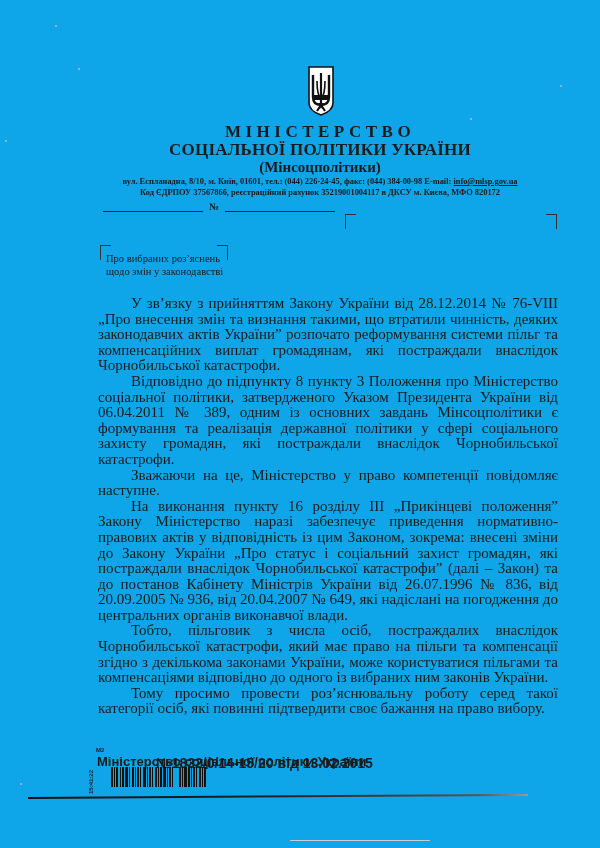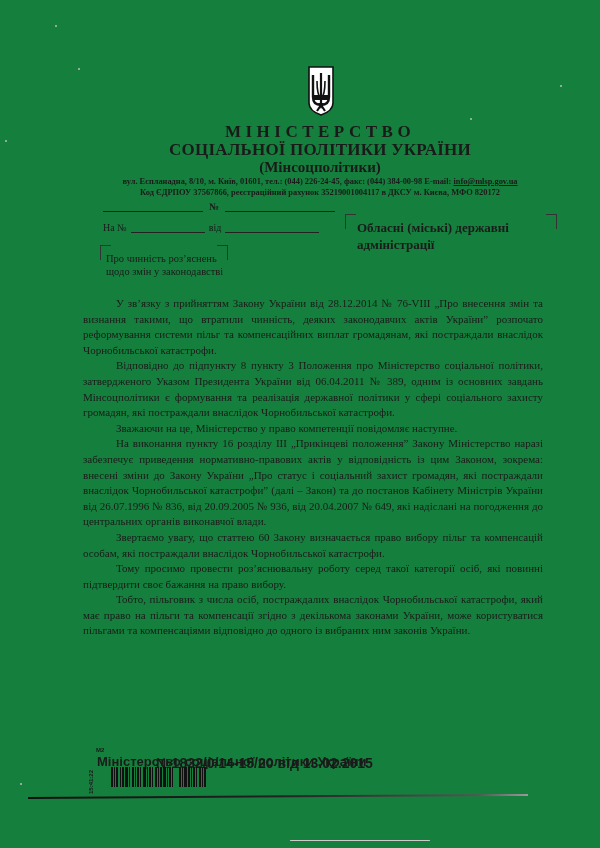--- a/index.html
+++ b/index.html
@@ -12,21 +12,21 @@
       height: 848px;
       position: relative;
       overflow: hidden;
       font-family: "Liberation Serif", "DejaVu Serif", serif;
       color: #1a1a1a;
     }
     .page {
       position: absolute;
       left: 0; top: 0;
       width: 600px; height: 848px;
-      background: #15803d;
+      background: #0ea5e9;
     }
     
     .emblem {
       position: absolute;
       left: 307px;
       top: 65px;
       width: 28px;
       height: 52px;
     }
     .title1 {
@@ -122,24 +122,24 @@
       left: 357px; top: 219px;
       width: 180px;
       font-size: 13px;
       font-weight: bold;
       line-height: 17px;
     }
 
     
     .body {
       position: absolute;
-      left: 83px;
+      left: 98px;
       top: 296px;
       width: 460px;
-      font-size: 11px;
+      font-size: 15px;
       line-height: 15.6px;
       text-align: justify;
     }
     .body p {
       margin: 0;
       text-indent: 33px;
     }
     .stamp-vert {
       position: absolute;
       left: 88px;
@@ -223,47 +223,39 @@
   <div class="addr addr1">
     <span>вул. Еспланадна, 8/10, м. Київ, 01601, тел.: (044) 226-24-45,  факс: (044) 384-00-98 E-mail: </span><span class="email">info@mlsp.gov.ua</span>
   </div>
   <div class="addr addr2">Код ЄДРПОУ 37567866, реєстраційний рахунок 35219001004117 в ДКСУ м. Києва, МФО 820172</div>
 
   <div class="refrow ref1">
     <span class="line" style="width:100px"></span>
     <span class="no">№</span>
     <span class="line" style="width:110px"></span>
   </div>
-  <div class="refrow ref2">
-    <span class="lbl">На №</span>
-    <span class="line" style="width:74px"></span>
-    <span class="lbl2">від</span>
-    <span class="line" style="width:94px"></span>
-  </div>
 
   <div class="bracket subject">
     <div class="corner-tl"></div>
     <div class="corner-tr"></div>
   </div>
-  <div class="subject-text">Про чинність роз’яснень щодо змін у законодавстві</div>
+  <div class="subject-text">Про вибраних роз’яснень щодо змін у законодавстві</div>
 
   <div class="bracket recipient">
     <div class="corner-tl"></div>
     <div class="corner-tr"></div>
   </div>
-  <div class="recipient-text">Обласні (міські) державні адміністрації</div>
 
   <div class="body">
     <p>У зв’язку з прийняттям Закону України від 28.12.2014 № 76-VIII „Про внесення змін та визнання такими, що втратили чинність, деяких законодавчих актів України” розпочато реформування системи пільг та компенсаційних виплат громадянам, які постраждали внаслідок Чорнобильської катастрофи.</p>
     <p>Відповідно до підпункту 8 пункту 3 Положення про Міністерство соціальної політики, затвердженого Указом Президента України від 06.04.2011 № 389, одним із основних завдань Мінсоцполітики є формування та реалізація державної політики у сфері соціального захисту громадян, які постраждали внаслідок Чорнобильської катастрофи.</p>
     <p>Зважаючи на це, Міністерство у право компетенції повідомляє наступне.</p>
     <p>На виконання пункту 16 розділу III „Прикінцеві положення” Закону Міністерство наразі забезпечує приведення нормативно-правових актів у відповідність із цим Законом, зокрема: внесені зміни до Закону України „Про статус і соціальний захист громадян, які постраждали внаслідок Чорнобильської катастрофи” (далі – Закон) та до постанов Кабінету Міністрів України від 26.07.1996 № 836, від 20.09.2005 № 936, від 20.04.2007 № 649, які надіслані на погодження до центральних органів виконавчої влади.</p>
-    <p>Звертаємо увагу, що статтею 60 Закону визначається право вибору пільг та компенсацій особам, які постраждали внаслідок Чорнобильської катастрофи.</p>
+    <p>Тобто, пільговик з числа осіб, постраждалих внаслідок Чорнобильської катастрофи, який має право на пільги та компенсації згідно з декількома законами України, може користуватися пільгами та компенсаціями відповідно до одного із вибраних ним законів України.</p>
     <p>Тому просимо провести роз’яснювальну роботу серед такої категорії осіб, які повинні підтвердити своє бажання на право вибору.</p>
-    <p>Тобто, пільговик з числа осіб, постраждалих внаслідок Чорнобильської катастрофи, який має право на пільги та компенсації згідно з декількома законами України, може користуватися пільгами та компенсаціями відповідно до одного із вибраних ним законів України.</p>
   </div>
 
   <div class="stamp-m2">M2</div>
   <div class="stamp-vert">15:41:22</div>
   <div class="stamp-line1">Міністерство соціальної політики України</div>
   <div class="stamp-line2">№1832/0/14-15/20 від 13.02.2015</div>
   <div class="barcode">
     <span style="width:2px;margin-right:1px"></span>
       <span style="width:1px;margin-right:1px"></span>
       <span style="width:2px;margin-right:2px"></span>

